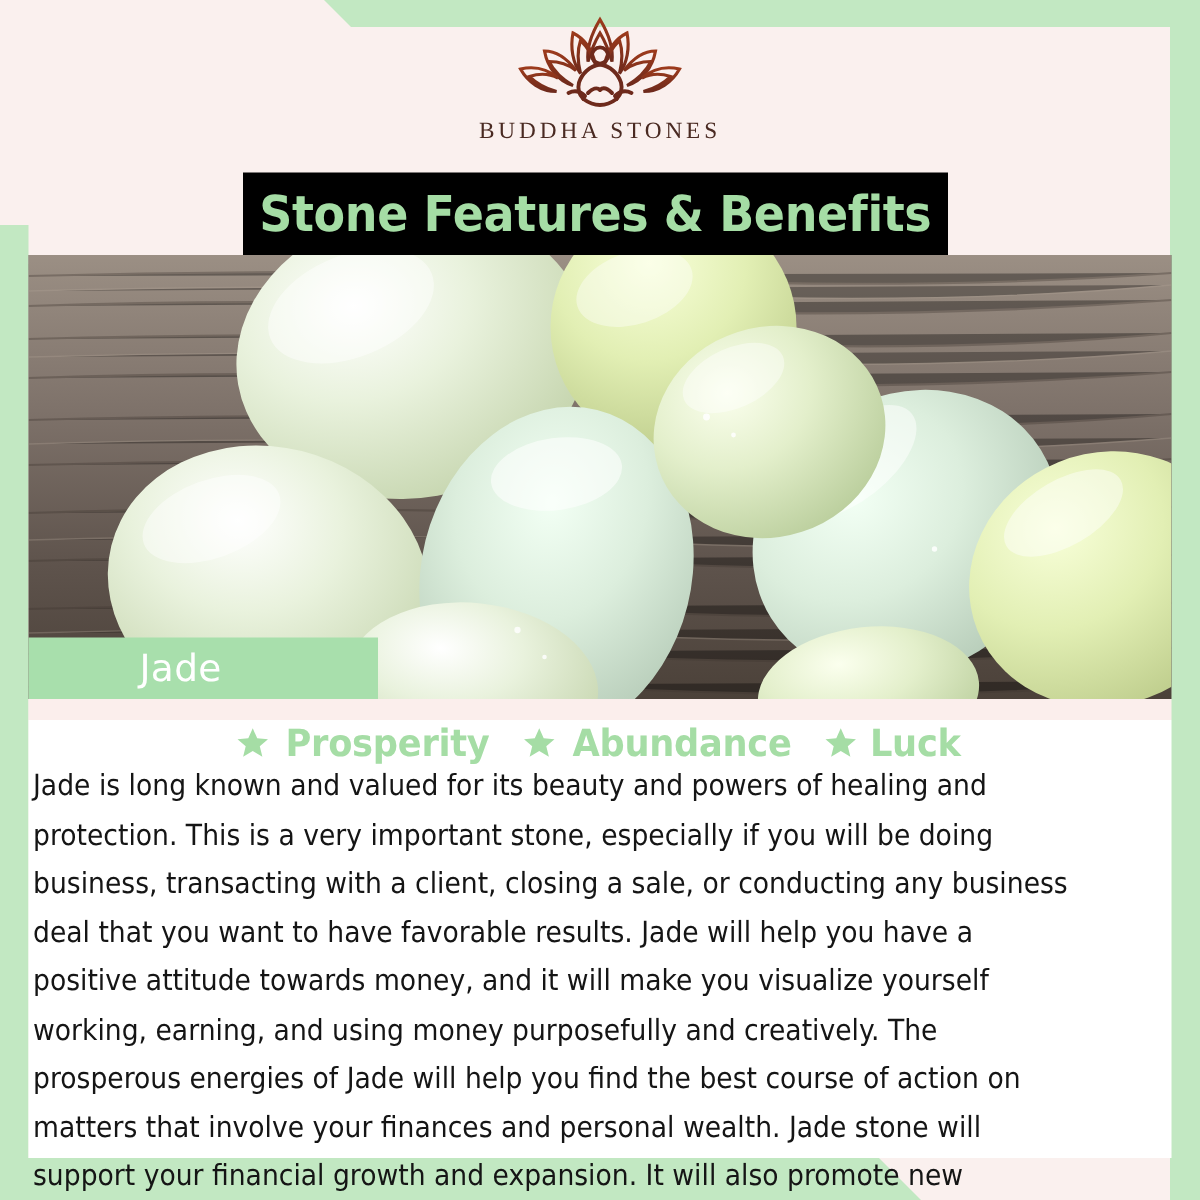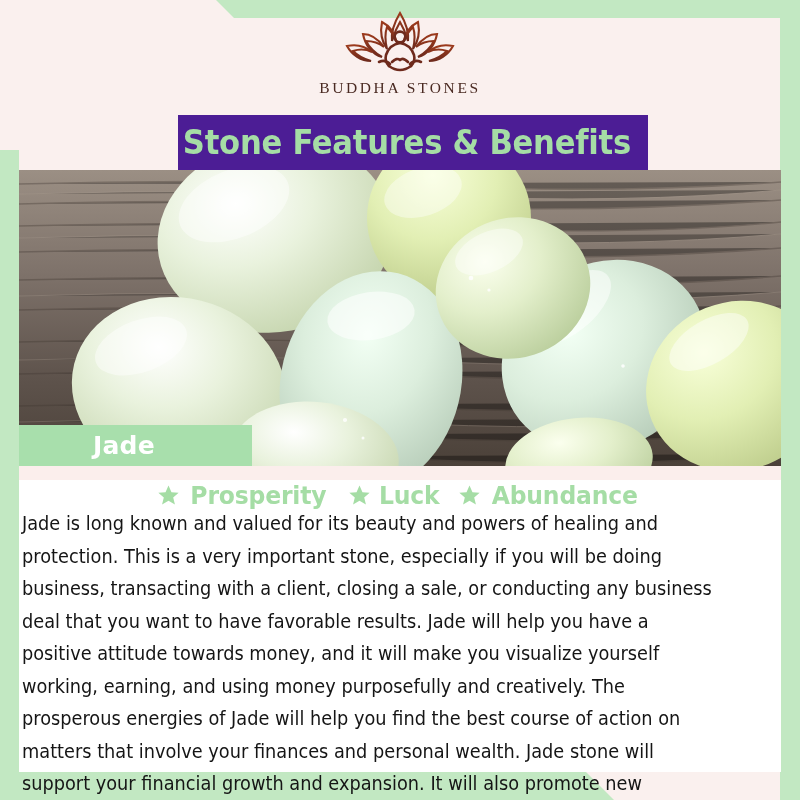--- a/index.html
+++ b/index.html
@@ -89,28 +89,28 @@
     font-family: "Liberation Serif", serif;
     font-size: 15.5px;
     letter-spacing: 2.6px;
     color: #4a2a22;
     font-weight: 400;
   }
 
   
   .title-band {
     position: absolute;
-    left: 178px;
+    left: 162px;
     top: 115px;
     width: 470px;
     height: 55px;
-    background: #4c1d95;
+    background: #000000;
     display: flex;
     align-items: center;
-    justify-content: flex-end;
+    justify-content: center;
     z-index: 6;
   }
   .title-text {
     font-family: "DejaVu Sans", sans-serif;
     font-weight: bold;
     font-size: 33px;
     color: #a5dda5;
     letter-spacing: -0.3px;
     transform: scaleX(0.93);
     white-space: nowrap;
@@ -136,21 +136,21 @@
     top: 425px;
     width: 233px;
     height: 41px;
     background: #a8dfac;
     display: flex;
     align-items: center;
     z-index: 7;
   }
   .stone-label-text {
     font-family: "DejaVu Sans", sans-serif;
-    font-weight: bold;
+    font-weight: normal;
     font-size: 25px;
     color: #ffffff;
     padding-left: 74px;
     letter-spacing: 0.2px;
   }
 
   
   .pink-sliver {
     position: absolute;
     left: 19px;
@@ -368,25 +368,25 @@
     <div class="benefit">
       <svg class="star-icon" viewBox="0 0 24 24" aria-hidden="true">
         <path d="M12 1.6 L15.1 8.6 L22.6 9.2 L16.9 14.1 L18.7 21.4 L12 17.4 L5.3 21.4 L7.1 14.1 L1.4 9.2 L8.9 8.6 Z" fill="currentColor"></path>
       </svg>
       <span class="benefit-label">Prosperity</span>
     </div>
     <div class="benefit">
       <svg class="star-icon" viewBox="0 0 24 24" aria-hidden="true">
         <path d="M12 1.6 L15.1 8.6 L22.6 9.2 L16.9 14.1 L18.7 21.4 L12 17.4 L5.3 21.4 L7.1 14.1 L1.4 9.2 L8.9 8.6 Z" fill="currentColor"></path>
       </svg>
-      <span class="benefit-label">Luck</span>
+      <span class="benefit-label">Abundance</span>
     </div>
     <div class="benefit">
       <svg class="star-icon" viewBox="0 0 24 24" aria-hidden="true">
         <path d="M12 1.6 L15.1 8.6 L22.6 9.2 L16.9 14.1 L18.7 21.4 L12 17.4 L5.3 21.4 L7.1 14.1 L1.4 9.2 L8.9 8.6 Z" fill="currentColor"></path>
       </svg>
-      <span class="benefit-label">Abundance</span>
+      <span class="benefit-label">Luck</span>
     </div>
   </div>
 
   <div class="description">Jade is long known and valued for its beauty and powers of healing and protection. This is a very important stone, especially if you will be doing business, transacting with a client, closing a sale, or conducting any business deal that you want to have favorable results. Jade will help you have a positive attitude towards money, and it will make you visualize yourself working, earning, and using money purposefully and creatively. The prosperous energies of Jade will help you find the best course of action on matters that involve your finances and personal wealth. Jade stone will support your financial growth and expansion. It will also promote new beginnings and give you the guidance that you need to be successful and wealthy!</div>
 
 </div>
 
 </body></html>

